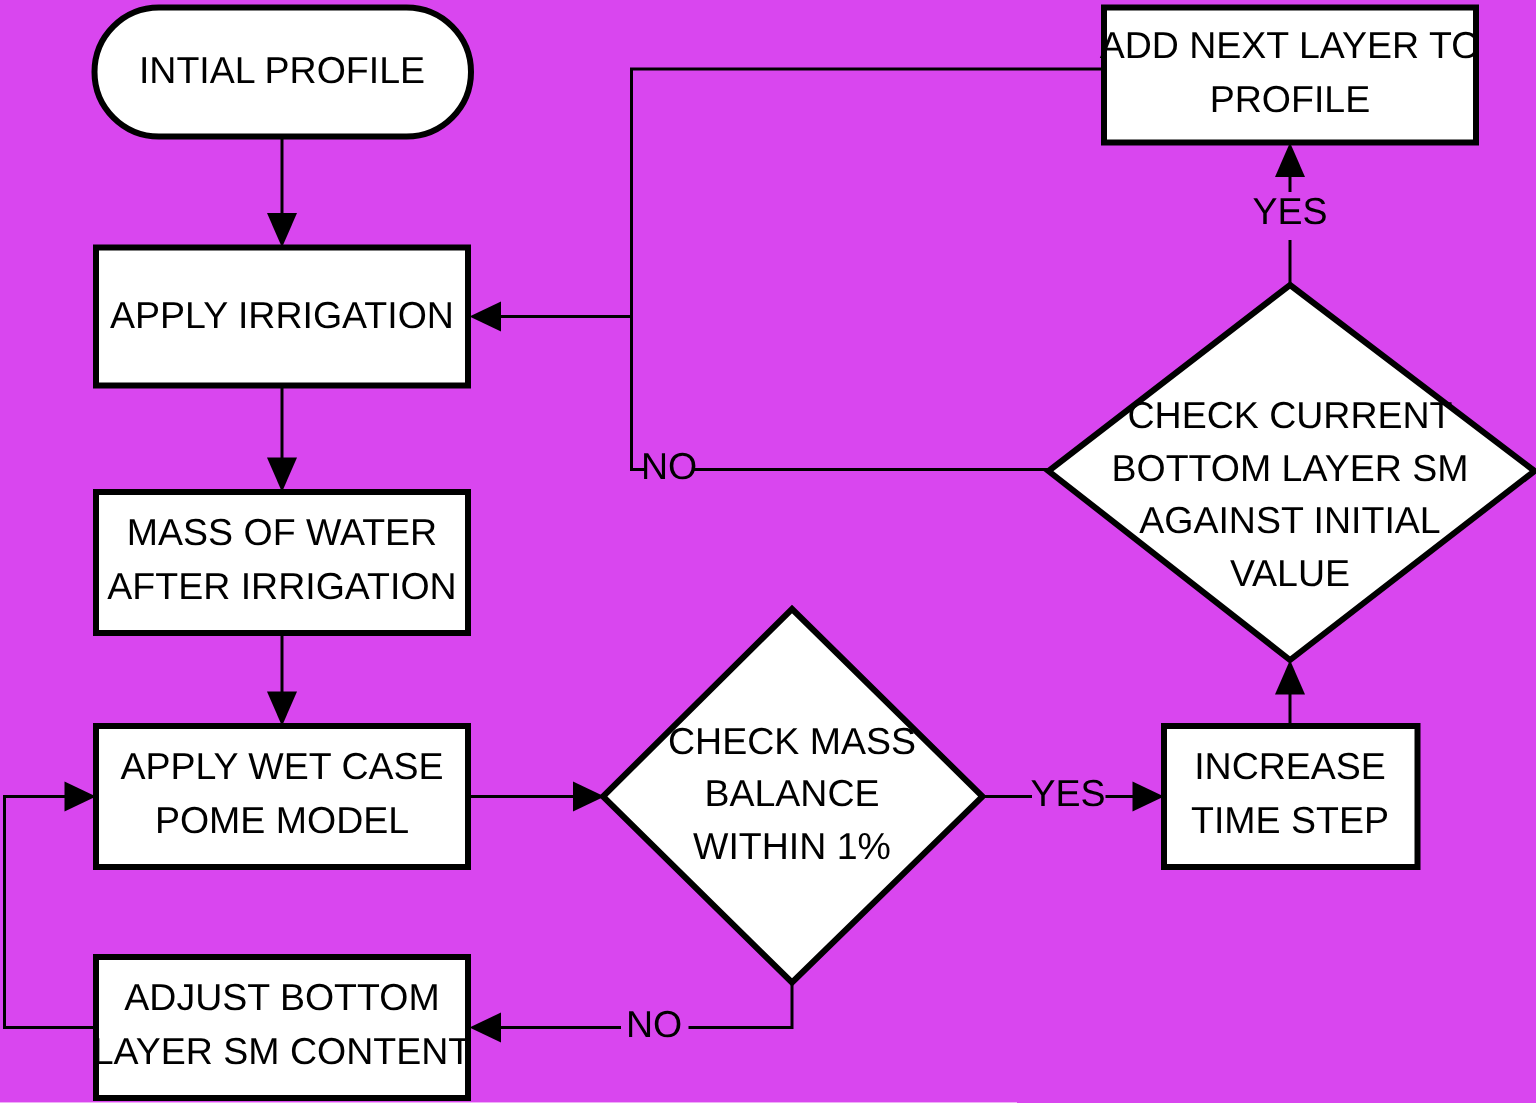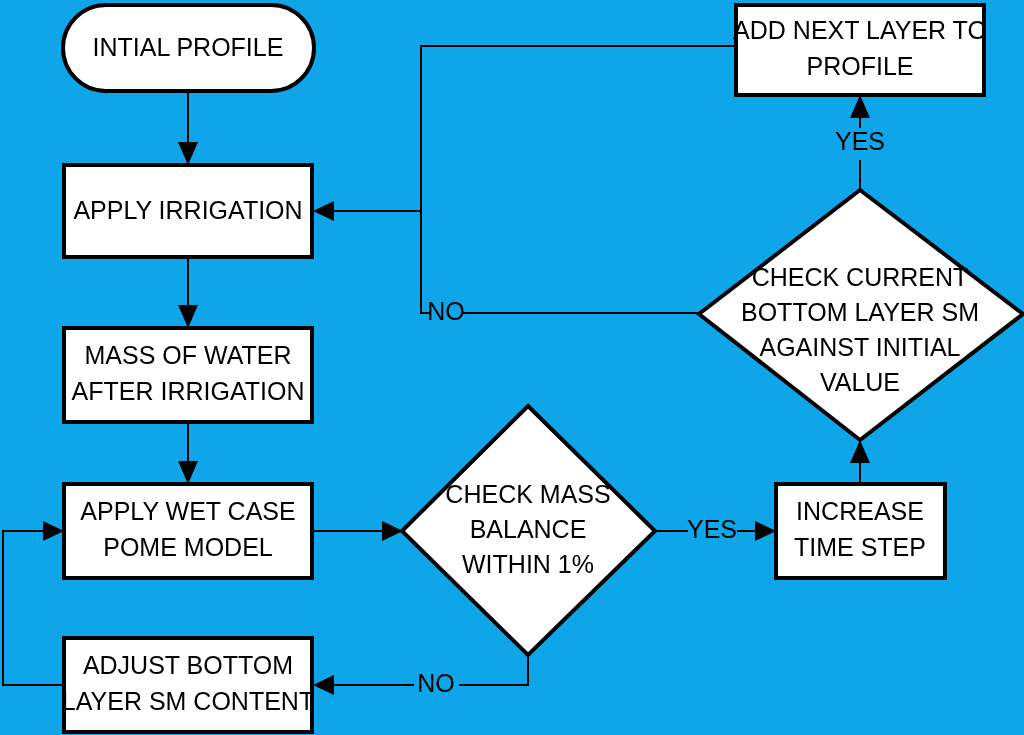--- a/index.html
+++ b/index.html
@@ -10,21 +10,21 @@
   body {
     width: 1024px;
     height: 735px;
     overflow: hidden;
     font-family: "Liberation Sans", sans-serif;
   }
   #flowchart-root {
     position: relative;
     width: 1024px;
     height: 735px;
-    background: #0ea5e9;
+    background: #d946ef;
   }
   svg#flow-svg {
     display: block;
     width: 1024px;
     height: 735px;
   }
   .node-shape {
     fill: #ffffff;
     stroke: #000000;
     stroke-width: 4;

